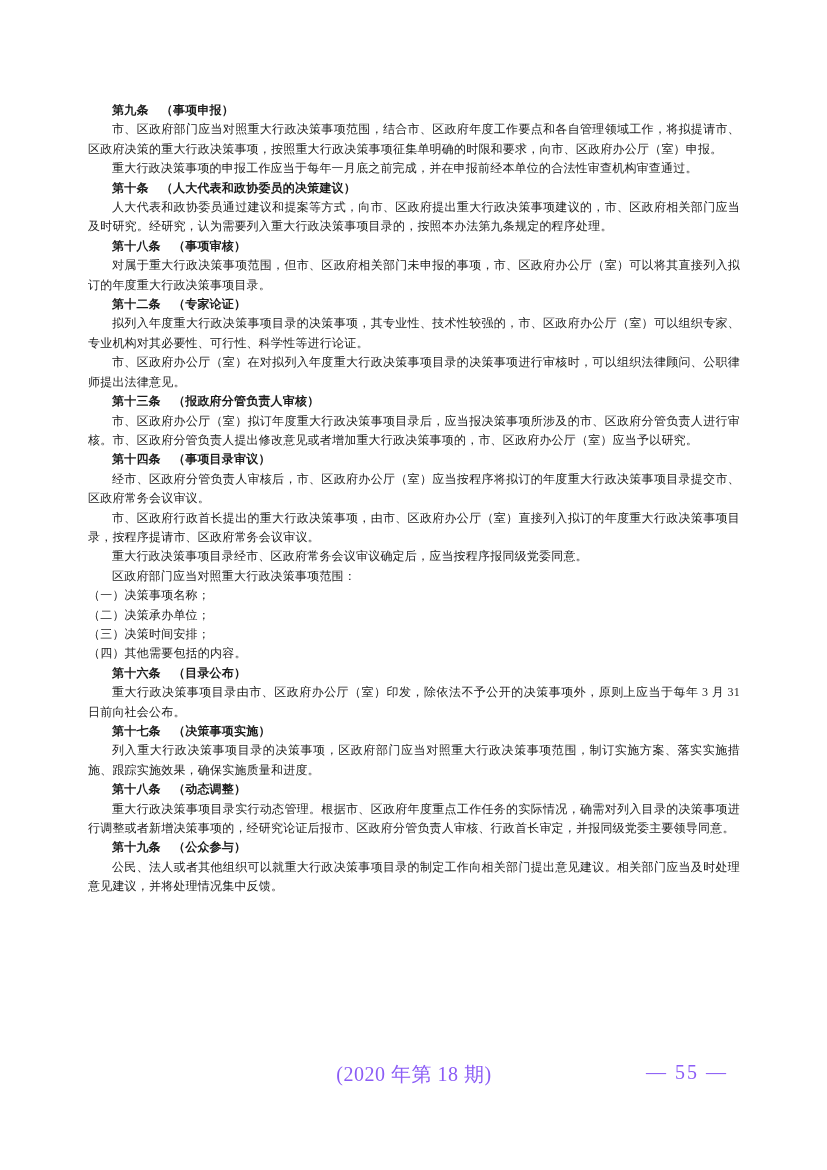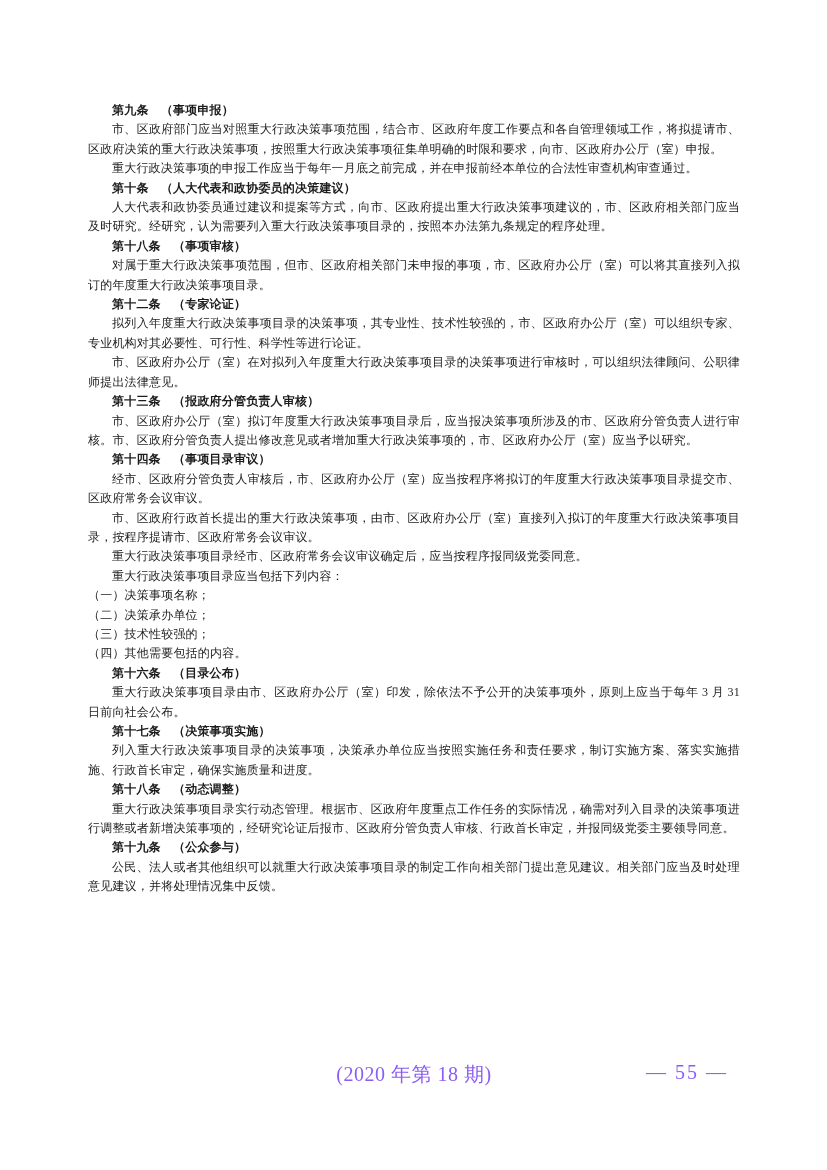--- a/index.html
+++ b/index.html
@@ -80,29 +80,29 @@
       <p class="para">对属于重大行政决策事项范围，但市、区政府相关部门未申报的事项，市、区政府办公厅（室）可以将其直接列入拟订的年度重大行政决策事项目录。</p>
       <p class="heading">第十二条　（专家论证）</p>
       <p class="para">拟列入年度重大行政决策事项目录的决策事项，其专业性、技术性较强的，市、区政府办公厅（室）可以组织专家、专业机构对其必要性、可行性、科学性等进行论证。</p>
       <p class="para">市、区政府办公厅（室）在对拟列入年度重大行政决策事项目录的决策事项进行审核时，可以组织法律顾问、公职律师提出法律意见。</p>
       <p class="heading">第十三条　（报政府分管负责人审核）</p>
       <p class="para">市、区政府办公厅（室）拟订年度重大行政决策事项目录后，应当报决策事项所涉及的市、区政府分管负责人进行审核。市、区政府分管负责人提出修改意见或者增加重大行政决策事项的，市、区政府办公厅（室）应当予以研究。</p>
       <p class="heading">第十四条　（事项目录审议）</p>
       <p class="para">经市、区政府分管负责人审核后，市、区政府办公厅（室）应当按程序将拟订的年度重大行政决策事项目录提交市、区政府常务会议审议。</p>
       <p class="para">市、区政府行政首长提出的重大行政决策事项，由市、区政府办公厅（室）直接列入拟订的年度重大行政决策事项目录，按程序提请市、区政府常务会议审议。</p>
       <p class="para">重大行政决策事项目录经市、区政府常务会议审议确定后，应当按程序报同级党委同意。</p>
-      <p class="para">重大行政决策事项目录应当包括下列内容：</p>
+      <p class="para">区政府部门应当对照重大行政决策事项范围：</p>
       <p class="item">（一）决策事项名称；</p>
       <p class="item">（二）决策承办单位；</p>
-      <p class="item">（三）技术性较强的；</p>
+      <p class="item">（三）决策时间安排；</p>
       <p class="item">（四）其他需要包括的内容。</p>
       <p class="heading">第十六条　（目录公布）</p>
       <p class="para">重大行政决策事项目录由市、区政府办公厅（室）印发，除依法不予公开的决策事项外，原则上应当于每年 3 月 31 日前向社会公布。</p>
       <p class="heading">第十七条　（决策事项实施）</p>
-      <p class="para">列入重大行政决策事项目录的决策事项，决策承办单位应当按照实施任务和责任要求，制订实施方案、落实实施措施、行政首长审定，确保实施质量和进度。</p>
+      <p class="para">列入重大行政决策事项目录的决策事项，区政府部门应当对照重大行政决策事项范围，制订实施方案、落实实施措施、跟踪实施效果，确保实施质量和进度。</p>
       <p class="heading">第十八条　（动态调整）</p>
       <p class="para">重大行政决策事项目录实行动态管理。根据市、区政府年度重点工作任务的实际情况，确需对列入目录的决策事项进行调整或者新增决策事项的，经研究论证后报市、区政府分管负责人审核、行政首长审定，并报同级党委主要领导同意。</p>
       <p class="heading">第十九条　（公众参与）</p>
       <p class="para">公民、法人或者其他组织可以就重大行政决策事项目录的制定工作向相关部门提出意见建议。相关部门应当及时处理意见建议，并将处理情况集中反馈。</p>
     </div>
   <div class="footer">
     <span class="issue">(2020 年第 18 期)</span>
     <span class="pageno">— 55 —</span>
   </div>
 </div>

